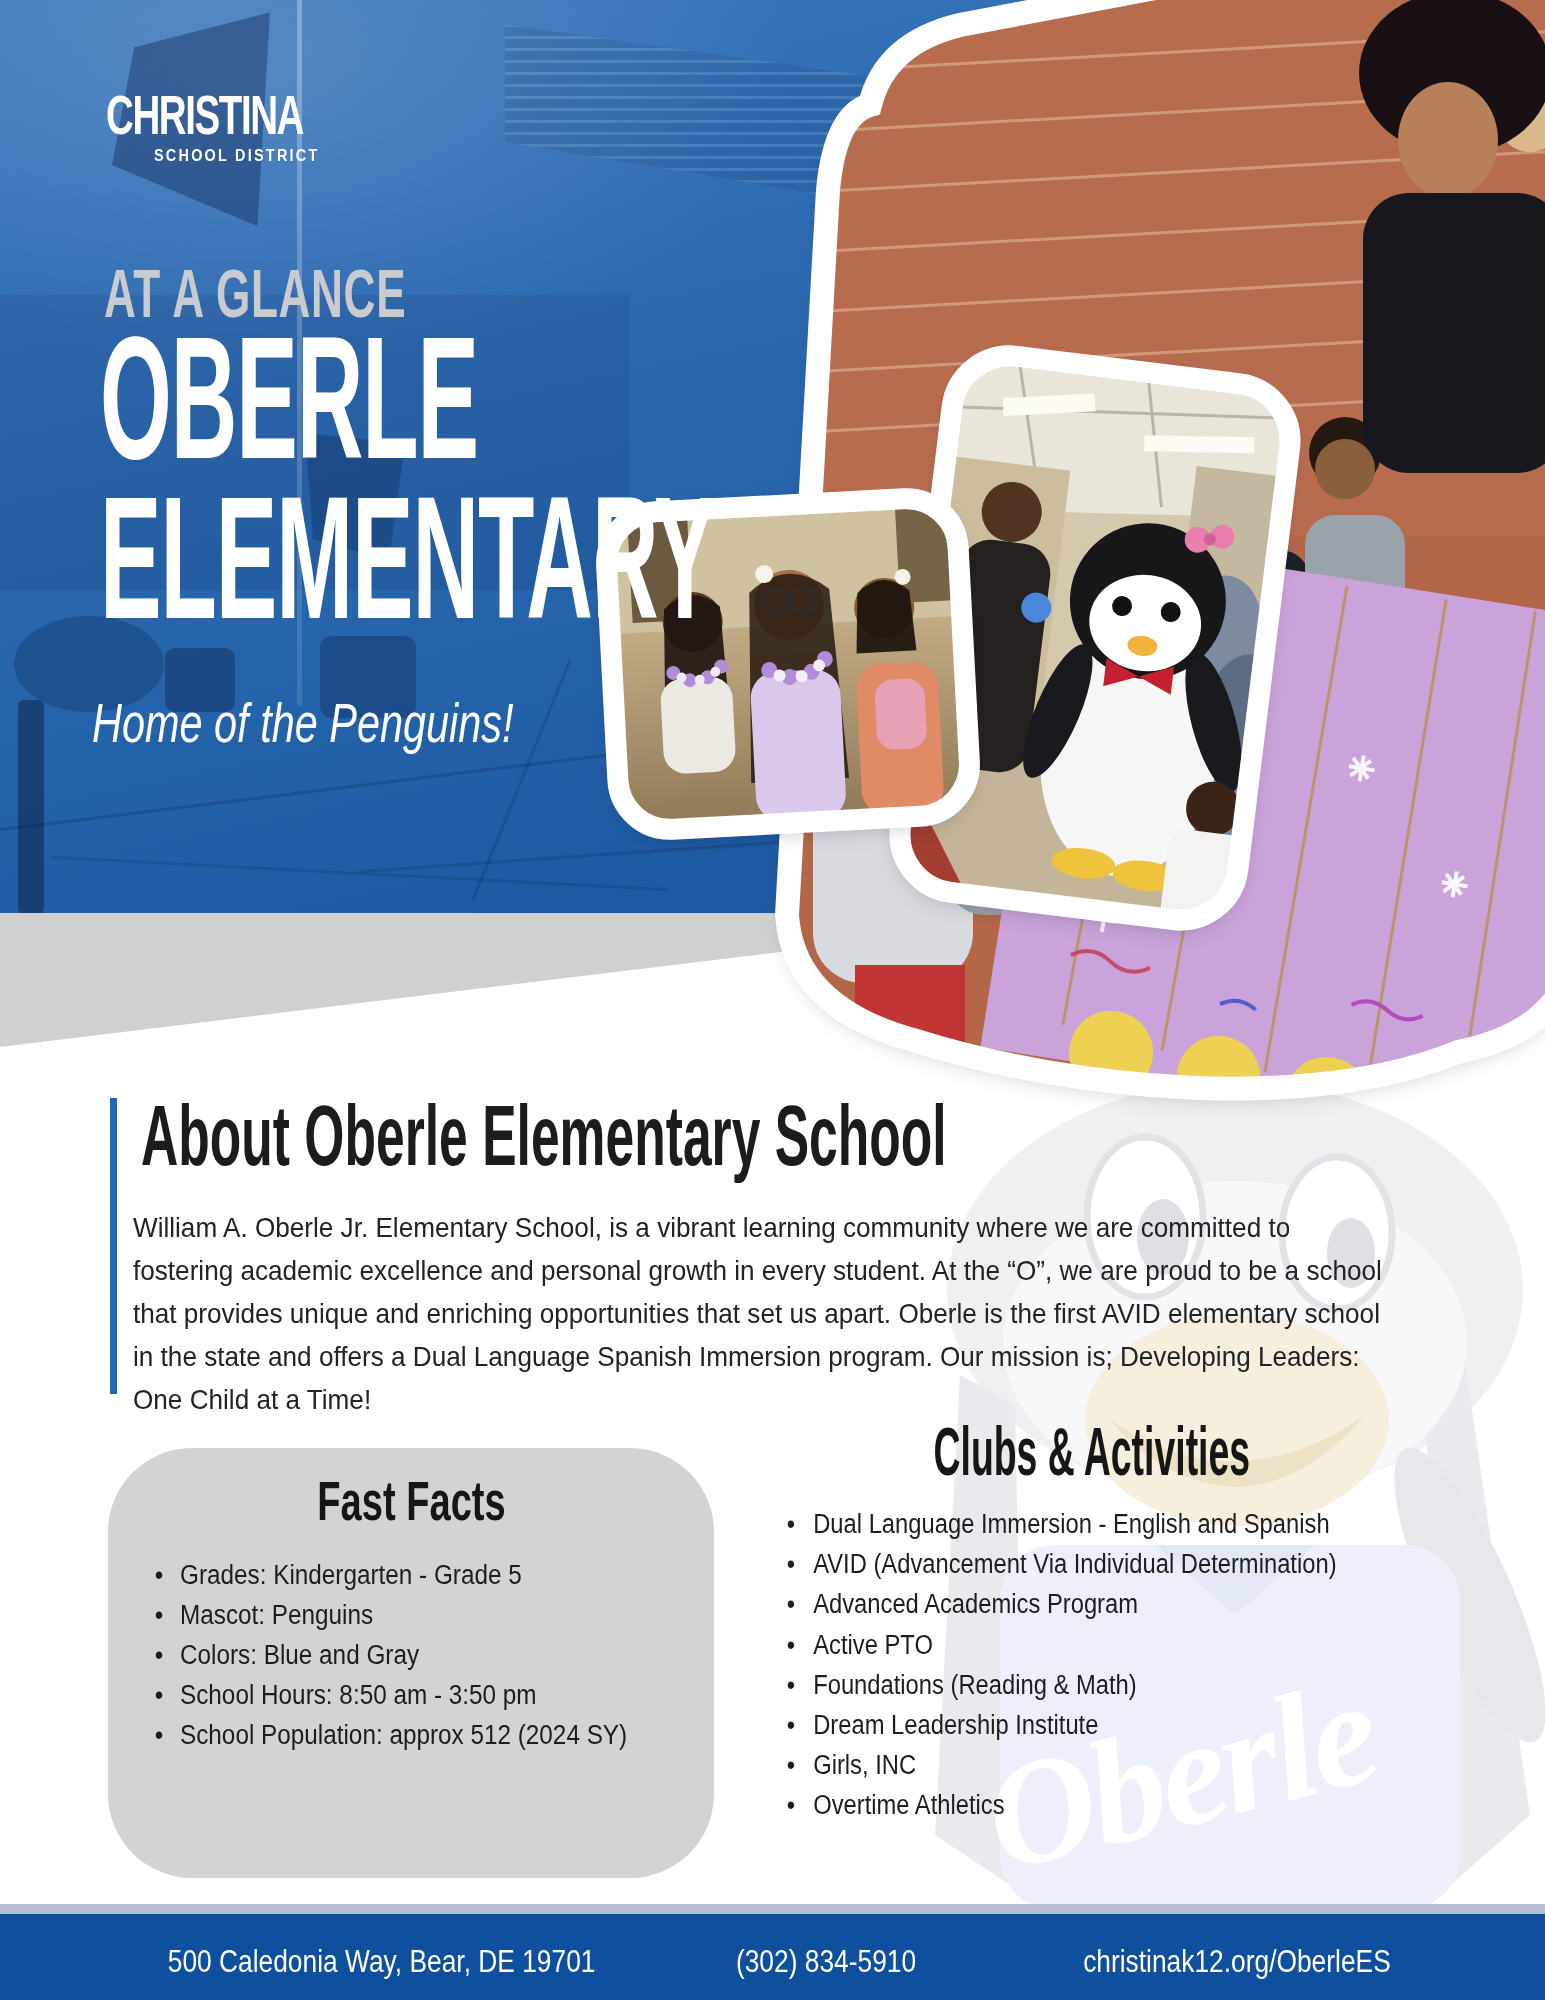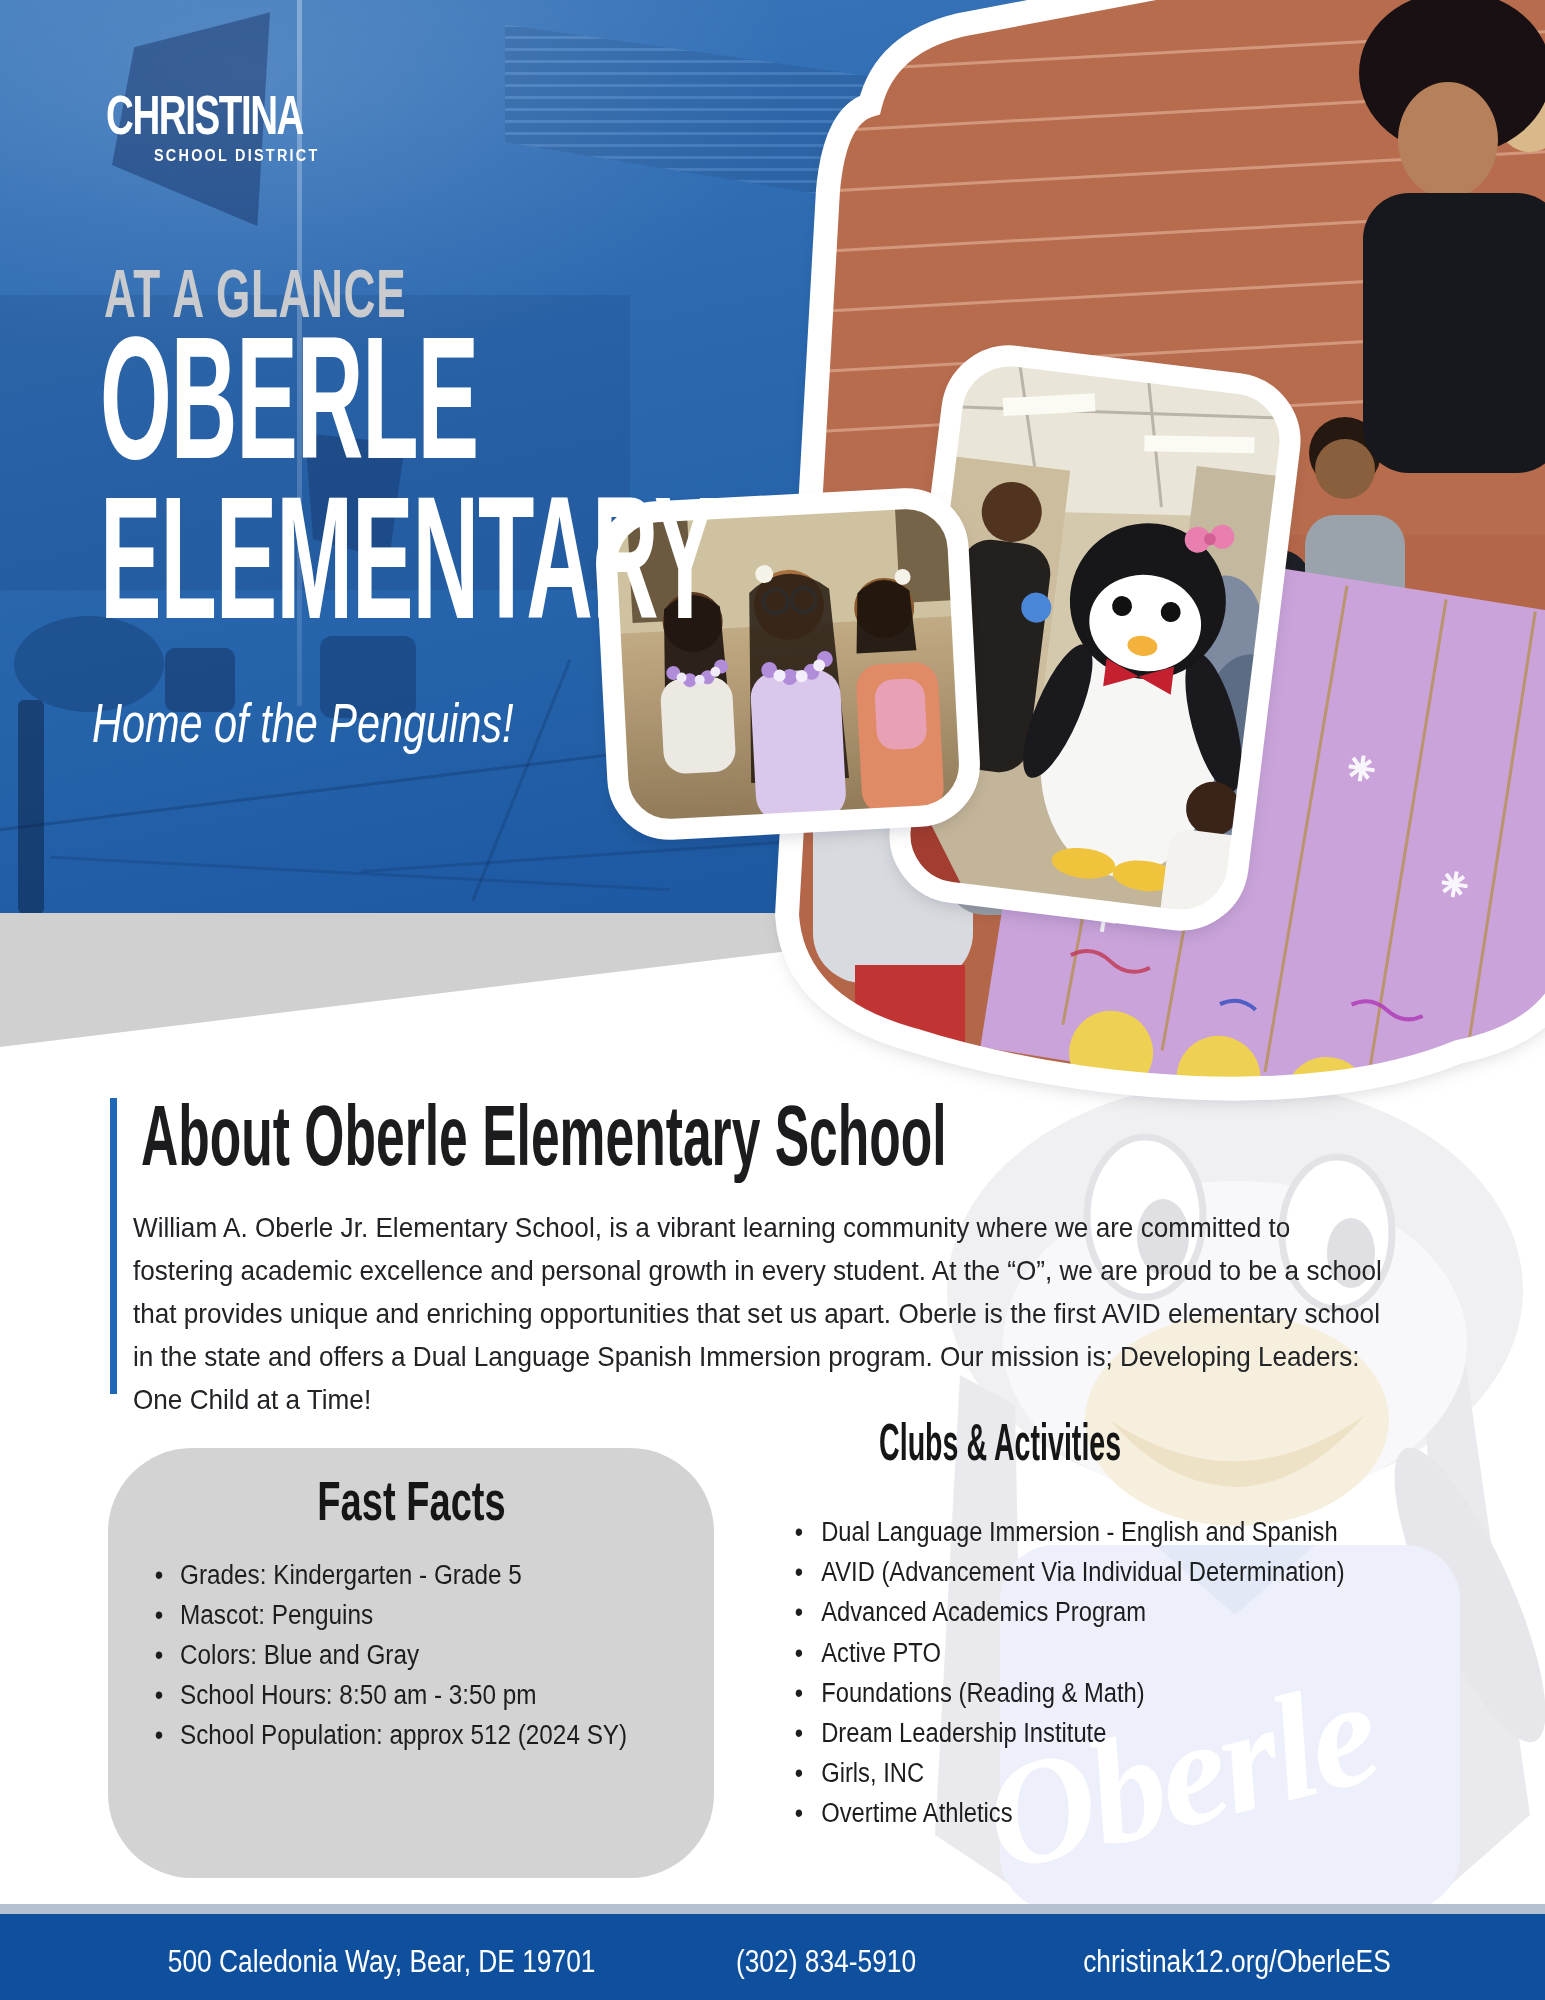--- a/index.html
+++ b/index.html
@@ -61,23 +61,23 @@
            transform:scaleX(.60);transform-origin:0 0;white-space:nowrap;}
   .about-p{left:133px;top:1206px;width:1320px;font-size:27.5px;line-height:43px;color:#222326;
            transform:scaleX(.95);transform-origin:0 0;}
   .ff-card{left:108px;top:1448px;width:606px;height:430px;border-radius:84px;background:#d3d3d3;}
   .ff-h{margin-top:20px;text-align:center;font-size:56px;font-weight:800;color:#161617;}
   .ff-h span{display:inline-block;transform:scaleX(.68);white-space:nowrap;}
   .ff-list{margin:22px 0 0 72px;padding:0;list-style:none;}
   .ff-list li{position:relative;font-size:27px;line-height:40px;color:#1c1d1f;white-space:nowrap;
               transform:scaleX(.9);transform-origin:0 0;}
   .ff-list li::before{content:"\2022";position:absolute;left:-28px;}
-  .clubs-h{left:780px;top:1412px;width:600px;text-align:left;font-size:52px;font-weight:800;color:#161617;}
+  .clubs-h{left:780px;top:1412px;width:600px;text-align:right;font-size:68px;font-weight:800;color:#161617;}
   .clubs-h span{display:inline-block;transform:scaleX(.55);white-space:nowrap;}
-  .clubs-list{left:785px;top:1504px;margin:8px;padding:0;list-style:none;}
+  .clubs-list{left:785px;top:1504px;margin:0;padding:0;list-style:none;}
   .clubs-list li{position:relative;padding-left:32px;font-size:27px;line-height:40.2px;color:#1c1d1f;
                  white-space:nowrap;transform:scaleX(.88);transform-origin:0 0;}
   .clubs-list li::before{content:"\2022";position:absolute;left:2px;}
 
   
   .footer-strip{left:0;top:1904px;width:1545px;height:10px;background:#b6c1d0;}
   .footer{left:0;top:1914px;width:1545px;height:86px;background:#0f509e;}
   .footer .f-item{position:absolute;top:30px;width:420px;text-align:center;color:#ffffff;font-size:31px;}
   .footer .f-item span{display:inline-block;transform:scaleX(.85);white-space:nowrap;}
   .f-addr{left:130px;} .f-phone{left:616px;} .f-web{left:1027px;}

